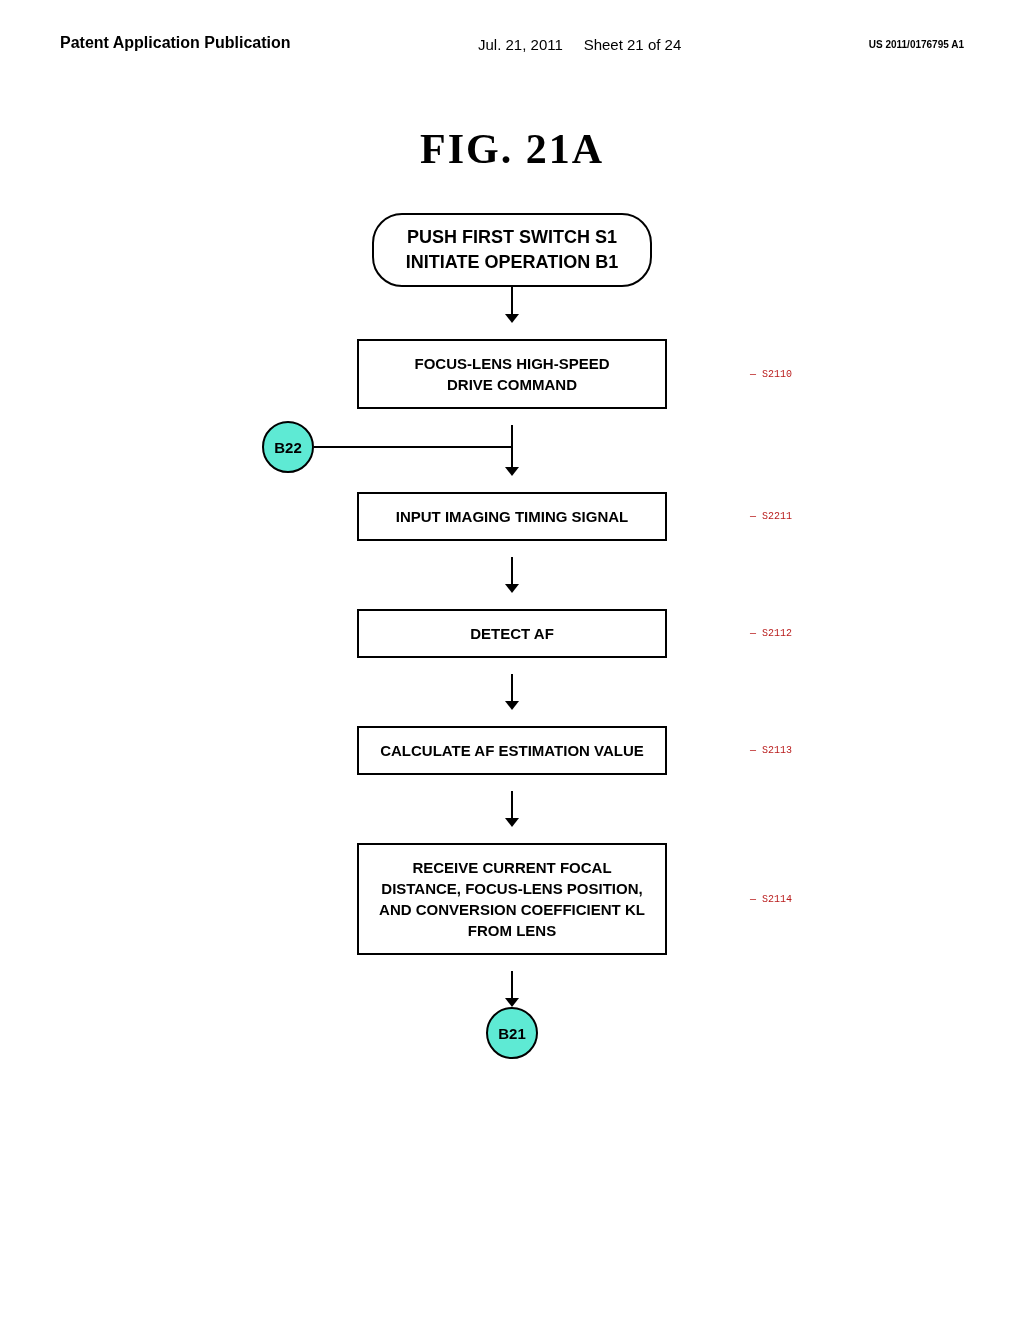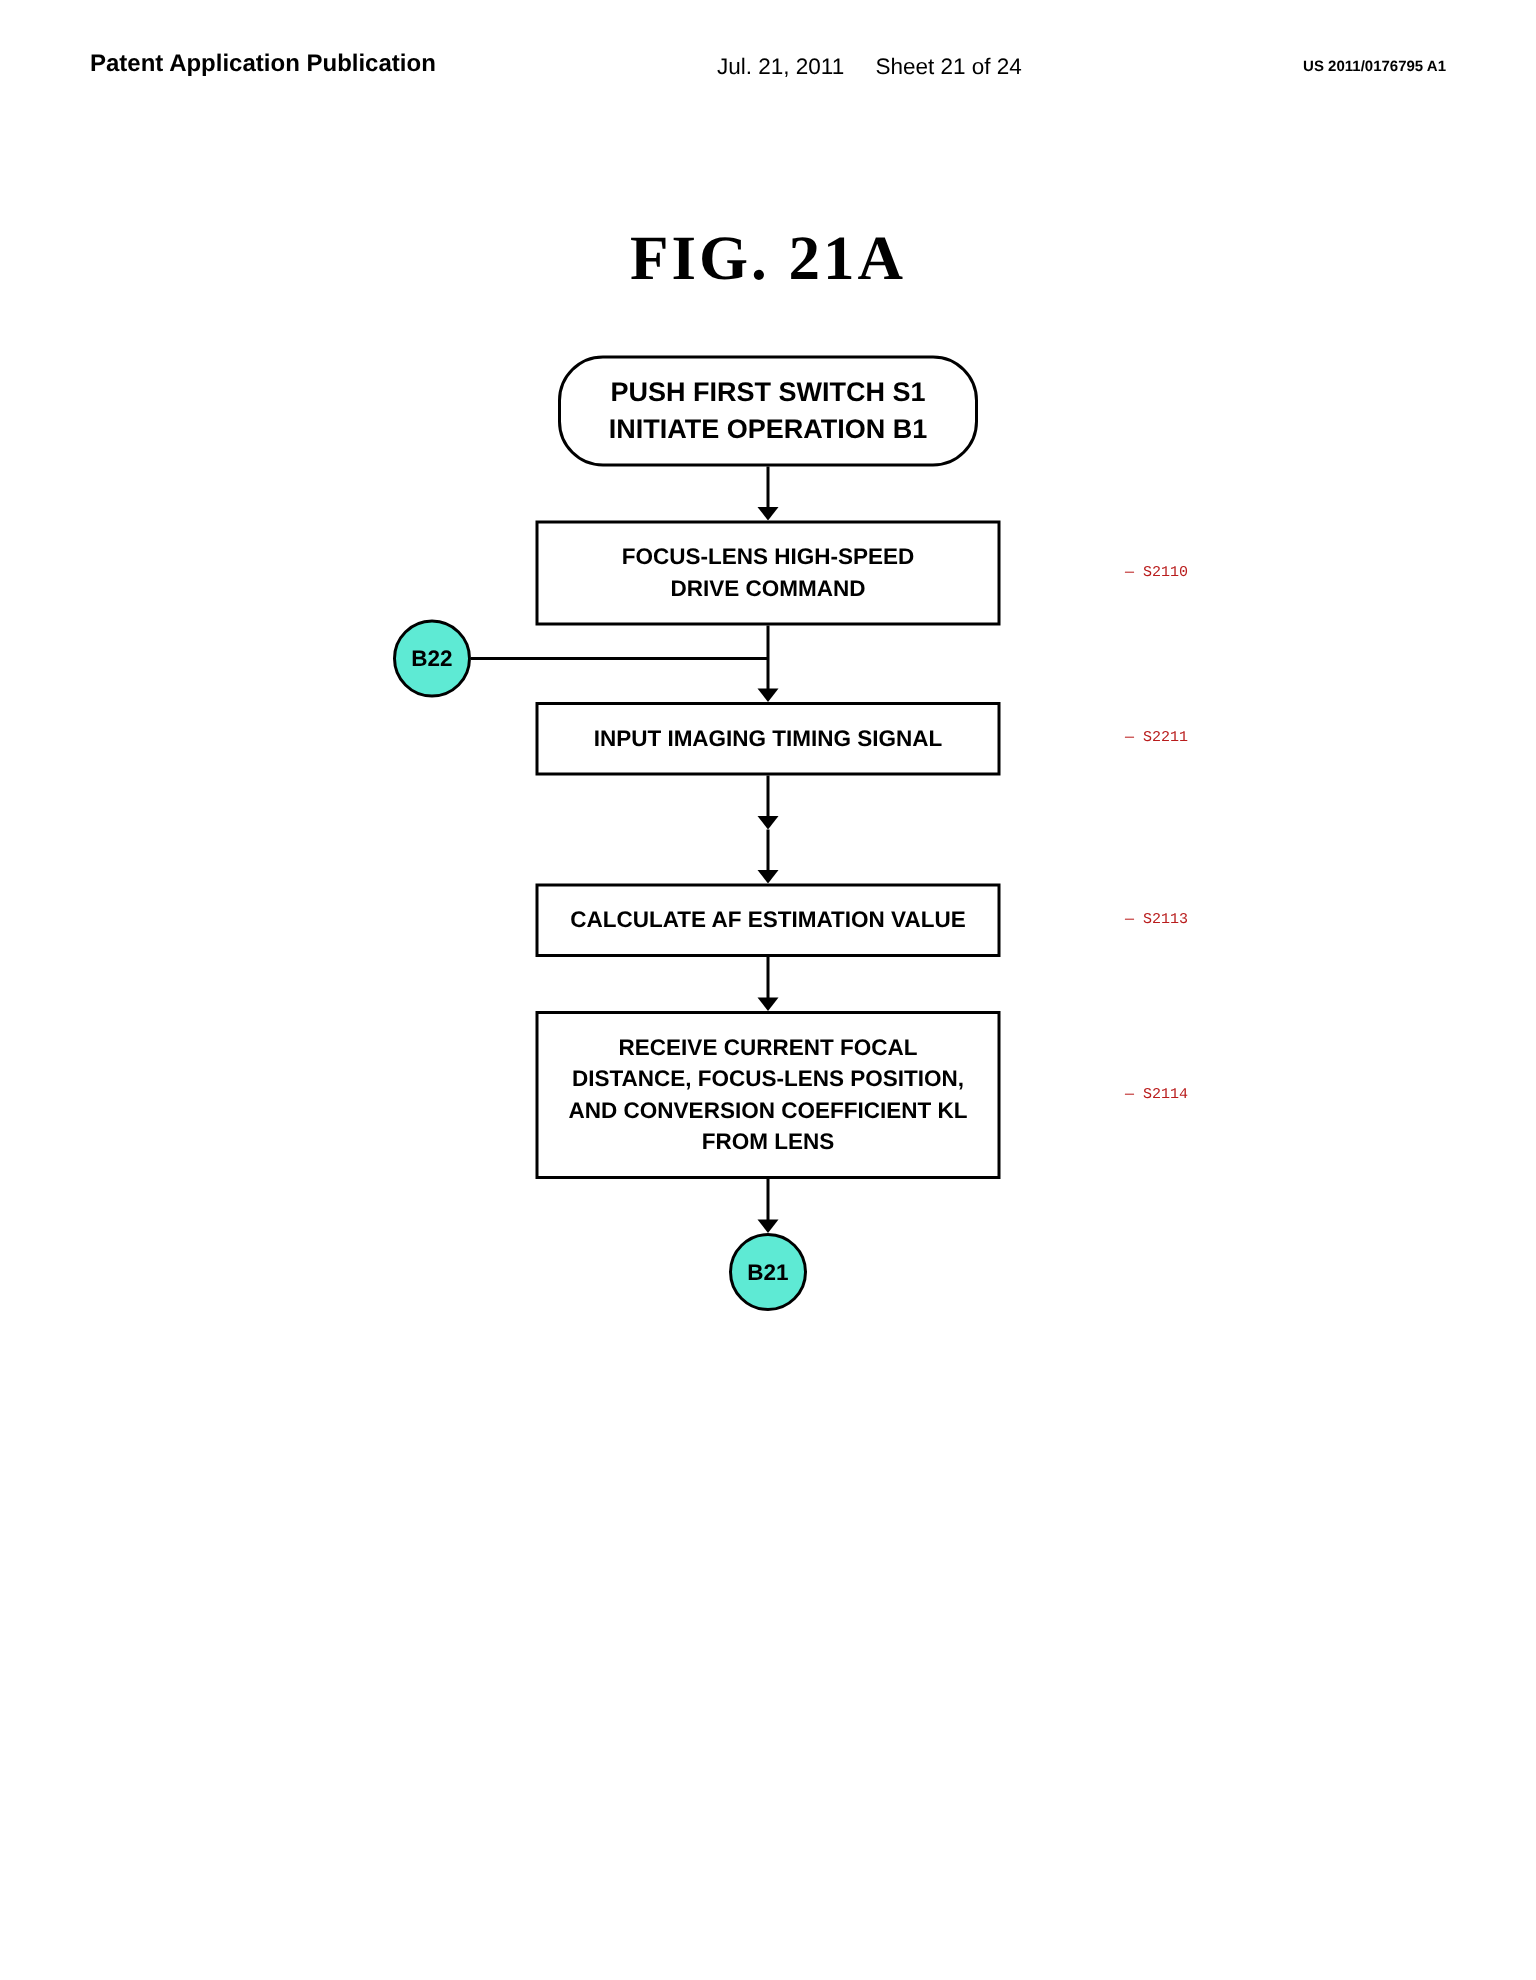--- a/index.html
+++ b/index.html
@@ -42,21 +42,21 @@
     .header-right {
       font-size: 10px;
       font-weight: bold;
       color: #000;
       padding-top: 4px;
     }
 
     
     .fig-title {
       text-align: center;
-      margin-top: 96px;
+      margin-top: 72px;
       font-size: 42px;
       font-weight: bold;
       font-family: 'Times New Roman', Times, serif;
       letter-spacing: 2px;
       color: #000;
     }
 
     
     .flowchart {
       position: relative;
@@ -84,21 +84,21 @@
     .box-rect {
       border: 2px solid #000;
       padding: 12px 20px;
       text-align: center;
       font-size: 15px;
       font-weight: bold;
       font-family: Arial, Helvetica, sans-serif;
       color: #000;
       background: #fff;
       width: 310px;
-      margin: 0 auto;
+      margin: 16px auto;
       line-height: 1.4;
     }
 
     
     .arrow-down {
       display: flex;
       flex-direction: column;
       align-items: center;
       height: 36px;
       position: relative;
@@ -219,20 +219,28 @@
     <div class="box-rect">
       <span>INPUT IMAGING TIMING SIGNAL</span>
     </div>
     <span class="step-label">
       — <span>S2211</span>
     </span>
   </div>
 
   <div class="arrow-down"></div>
 
+  <div class="step-row">
+    <div class="box-rect">
+      <span>DETECT AF</span>
+    </div>
+    <span class="step-label">
+      — <span>S2112</span>
+    </span>
+  </div>
 
   <div class="arrow-down"></div>
 
   <div class="step-row">
     <div class="box-rect">
       <span>CALCULATE AF ESTIMATION VALUE</span>
     </div>
     <span class="step-label">
       — <span>S2113</span>
     </span>

